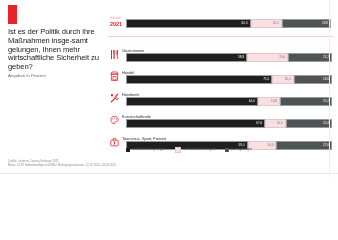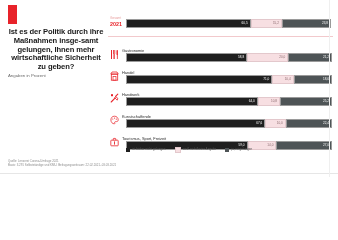--- a/index.html
+++ b/index.html
@@ -15,23 +15,22 @@
   
   .left{
     position:absolute;left:0;top:0;width:108px;height:152px;
   }
   .accent-bar{
     position:absolute;left:8px;top:5px;width:9px;height:19px;
     background:#e8232a;
   }
   .title{
     position:absolute;left:8px;top:28px;width:96px;
-    font-size:7.6px;line-height:8.8px;font-weight:bold;color:#1a1a1a;
+    font-size:7.6px;line-height:8.8px;font-weight:normal;color:#1a1a1a;
     letter-spacing:-0.1px;
-    text-align:center;
   }
   .subtitle{
     position:absolute;left:8px;top:73px;width:96px;
     font-size:4.3px;line-height:5px;color:#6a6a6a;
   }
 
   
   .chart{
     position:absolute;left:108px;top:0;width:230px;height:160px;
   }

